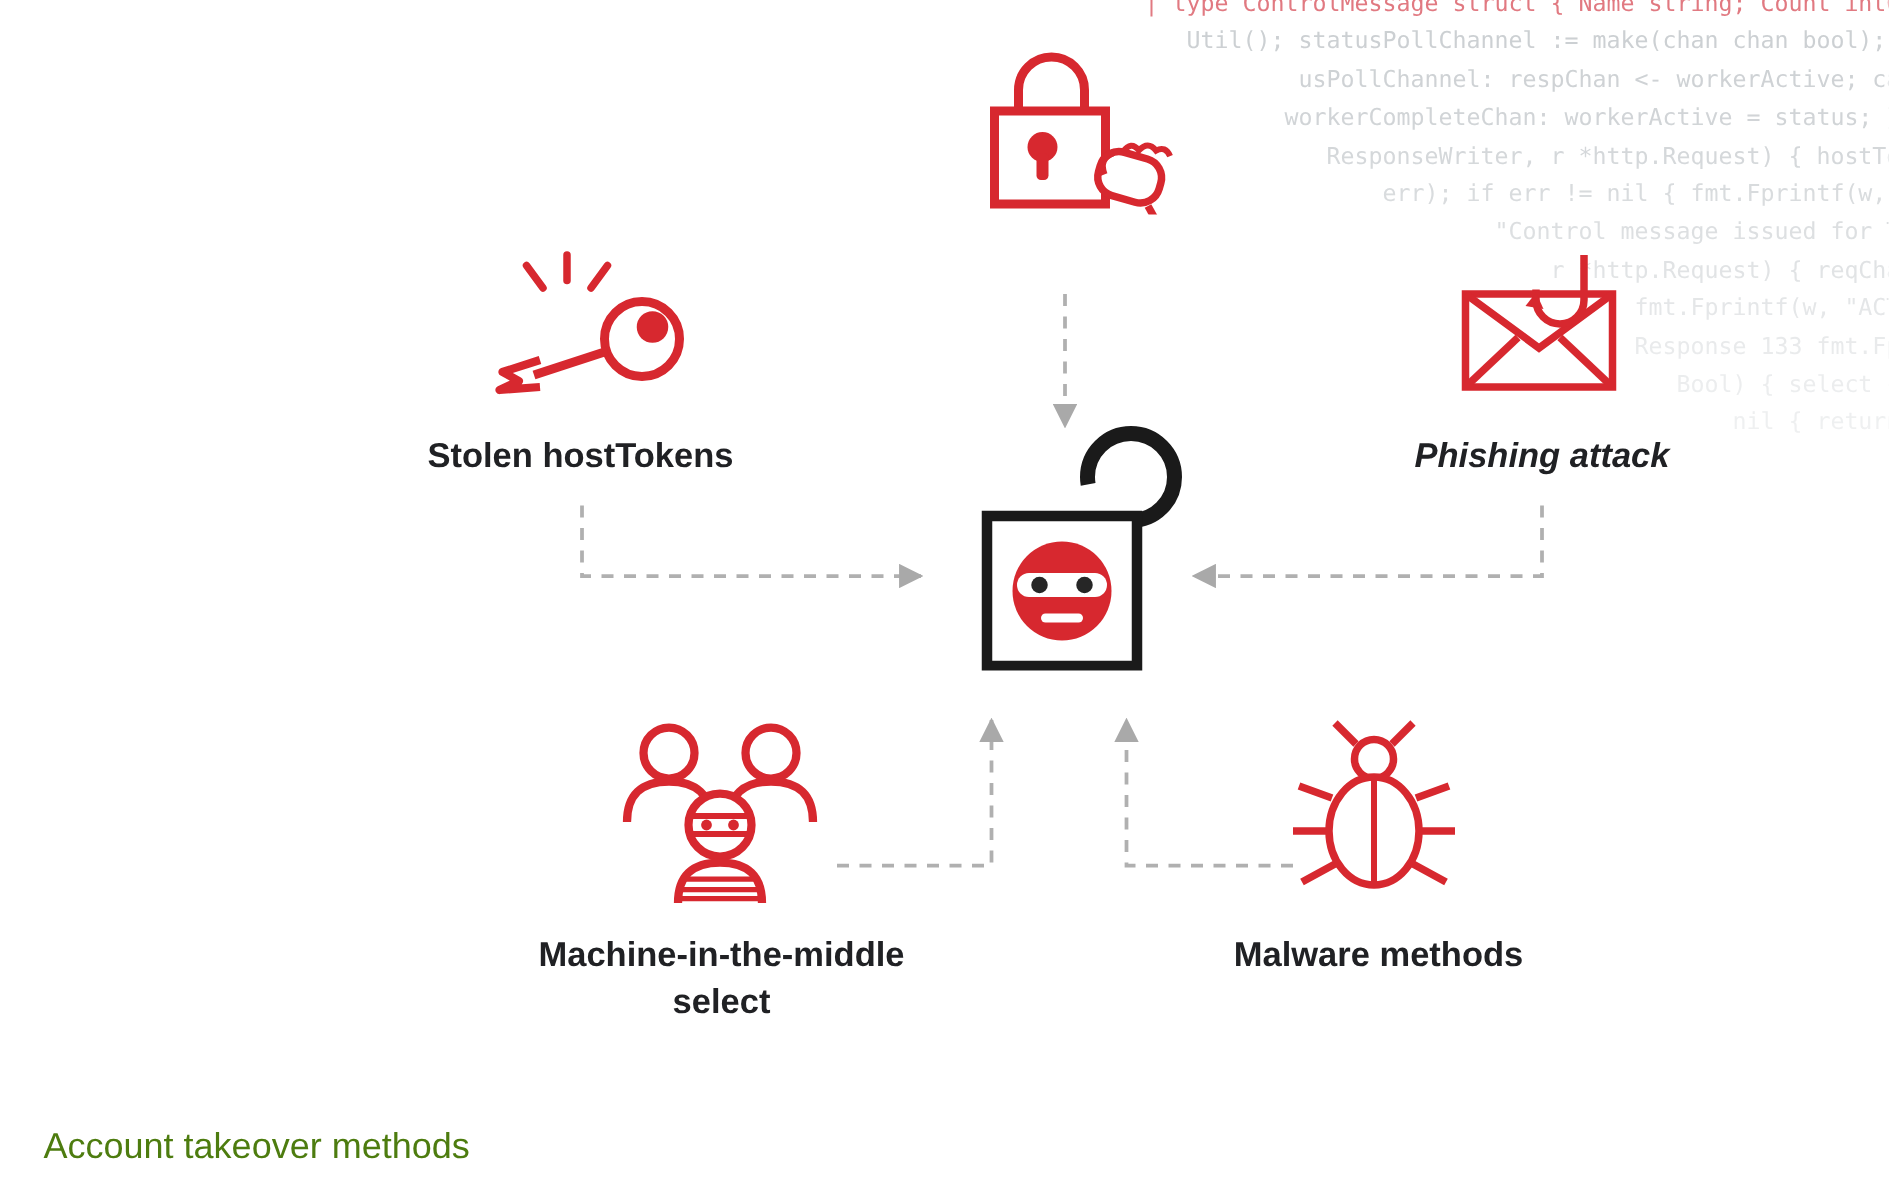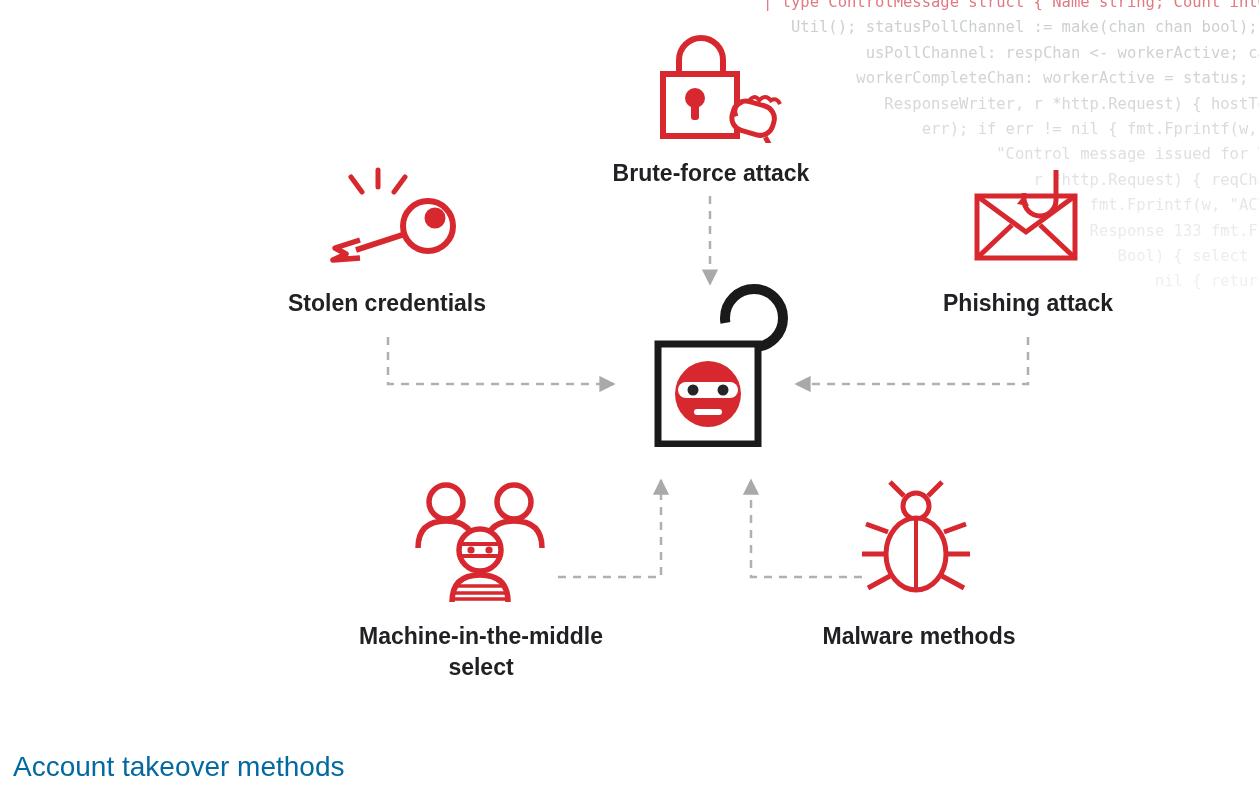--- a/index.html
+++ b/index.html
@@ -56,26 +56,26 @@
     position: absolute;
     z-index: 3;
     text-align: center;
     font-size: 23px;
     font-weight: bold;
     color: #202124;
     line-height: 31px;
   }
   .caption {
     position: absolute;
-    left: 13px;
+    left: 29px;
     top: 751px;
     z-index: 3;
-    font-size: 28px;
+    font-size: 24px;
     font-weight: normal;
-    color: #0369a1;
+    color: #4d7c0f;
   }
 </style>
 </head>
 <body>
 
 <div class="canvas">
 
   <div class="code-bg">
     <div class="code-line">   | type ControlMessage struct { Name string; Count int64; } func</div>
     <div class="code-line">      Util(); statusPollChannel := make(chan chan bool); workerActive :=</div>
@@ -111,50 +111,49 @@
       <circle cx="40" cy="70" r="10" fill="#d7282f"></circle>
       <rect x="36" y="74" width="8" height="18" rx="3" fill="#d7282f"></rect>
     </g>
     <g transform="translate(84,56) rotate(16)">
       <rect x="2" y="14" width="42" height="30" rx="13" fill="#ffffff" stroke="#d7282f" stroke-width="5"></rect>
       <path d="M8 16 q-9 7 -2 16" fill="none" stroke="#d7282f" stroke-width="5"></path>
       <path d="M14 14 q3 -9 10 -4 q4 -8 11 -3 q5 -5 10 1" fill="none" stroke="#d7282f" stroke-width="4"></path>
       <path d="M40 44 l9 9" fill="none" stroke="#d7282f" stroke-width="5"></path>
     </g>
   </svg>
-  <div class="label" style="left:561px; top:158px; width:300px;">Brute-force attack</div>
 
   <svg class="icon" style="left:322px; top:166px;" width="145" height="100" viewBox="0 0 145 100">
     <g stroke="#d7282f" stroke-width="5" stroke-linecap="round">
       <path d="M40 26 L29 11"></path>
       <path d="M56 21 L56 4"></path>
       <path d="M72 26 L83 11"></path>
     </g>
     <g>
       <circle cx="106" cy="60" r="25" fill="#ffffff" stroke="#d7282f" stroke-width="6"></circle>
       <circle cx="113" cy="52" r="10.5" fill="#d7282f"></circle>
       <path d="M83 68 L34 84" fill="none" stroke="#d7282f" stroke-width="6"></path>
       <path d="M38 74 L13 82 L24 88 L11 94 L38 92" fill="none" stroke="#d7282f" stroke-width="5.5" stroke-linejoin="round"></path>
     </g>
   </svg>
-  <div class="label" style="left:237px; top:288px; width:300px;">Stolen credentials</div>
+  <div class="label" style="left:237px; top:288px; width:300px;">Stolen hostTokens</div>
 
   <svg class="icon" style="left:972px; top:168px;" width="110" height="96" viewBox="0 0 110 96">
     <g>
       <rect x="5" y="28" width="98" height="62" fill="#ffffff" stroke="#d7282f" stroke-width="5"></rect>
       <path d="M5 28 L54 64 L103 28" fill="none" stroke="#d7282f" stroke-width="5"></path>
       <path d="M5 90 L40 57" fill="none" stroke="#d7282f" stroke-width="5"></path>
       <path d="M103 90 L68 57" fill="none" stroke="#d7282f" stroke-width="5"></path>
     </g>
     <g>
       <path d="M84 2 V32 a16 16 0 0 1 -32 0 v-7" fill="none" stroke="#d7282f" stroke-width="5"></path>
       <path d="M52 27 l-7 9 l12 2 z" fill="#d7282f"></path>
     </g>
   </svg>
-  <div class="label" style="left:878px; top:288px; width:300px;">Phishing attack</div>
+  <div class="label" style="left:878px; top:288px; width:300px;font-style:italic;">Phishing attack</div>
 
   <svg class="icon" style="left:638px; top:282px;" width="165" height="165" viewBox="0 0 165 165">
     <circle cx="116" cy="36" r="29" fill="none" stroke="#1a1a1a" stroke-width="10" stroke-dasharray="50 36 96"></circle>
     <rect x="20" y="62" width="100" height="100" fill="#ffffff" stroke="#1a1a1a" stroke-width="7"></rect>
     <g>
       <circle cx="70" cy="112" r="33" fill="#d7282f"></circle>
       <rect x="40" y="100" width="60" height="16" rx="8" fill="#ffffff"></rect>
       <circle cx="55" cy="108" r="5.5" fill="#262626"></circle>
       <circle cx="85" cy="108" r="5.5" fill="#262626"></circle>
       <rect x="56" y="127" width="28" height="6" rx="3" fill="#ffffff"></rect>

